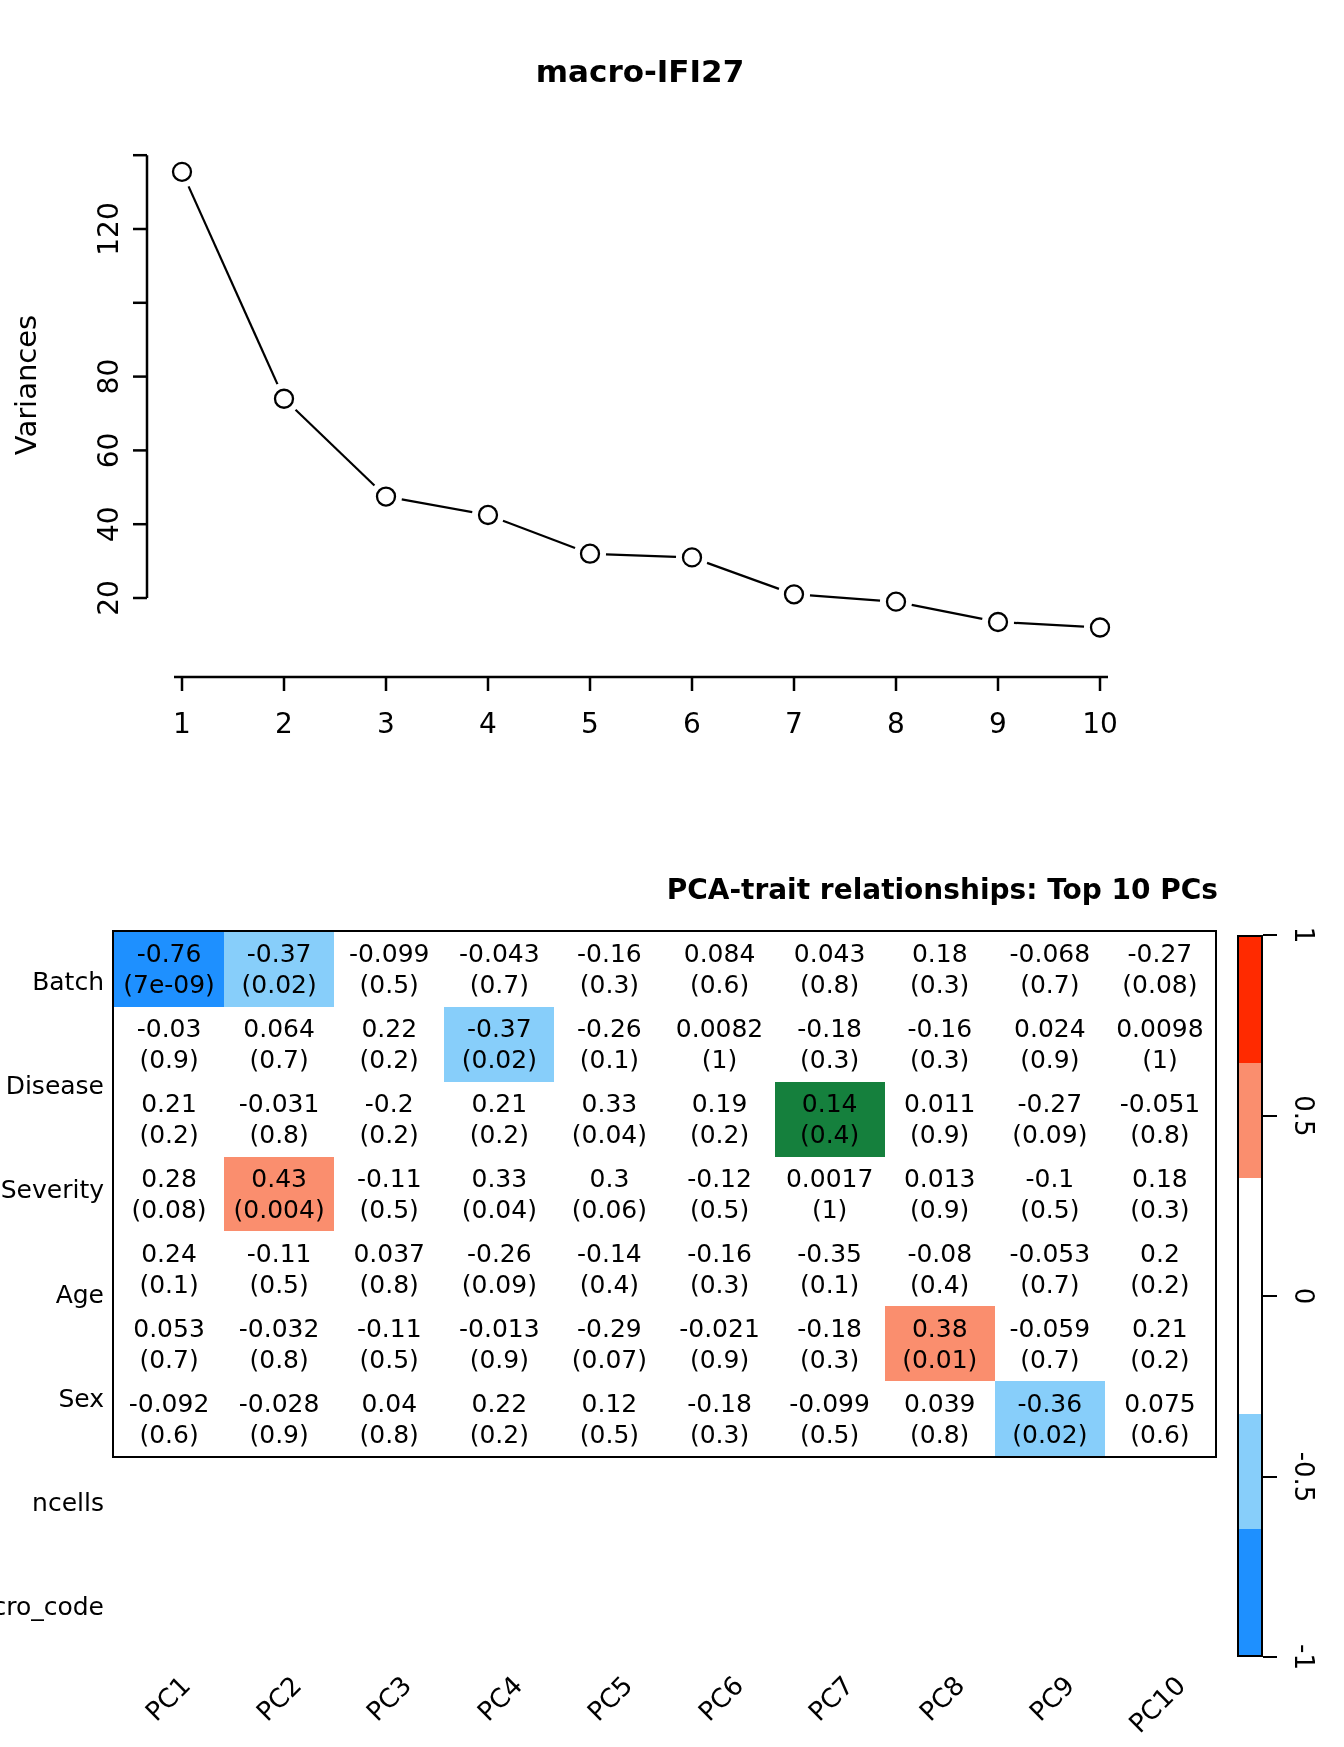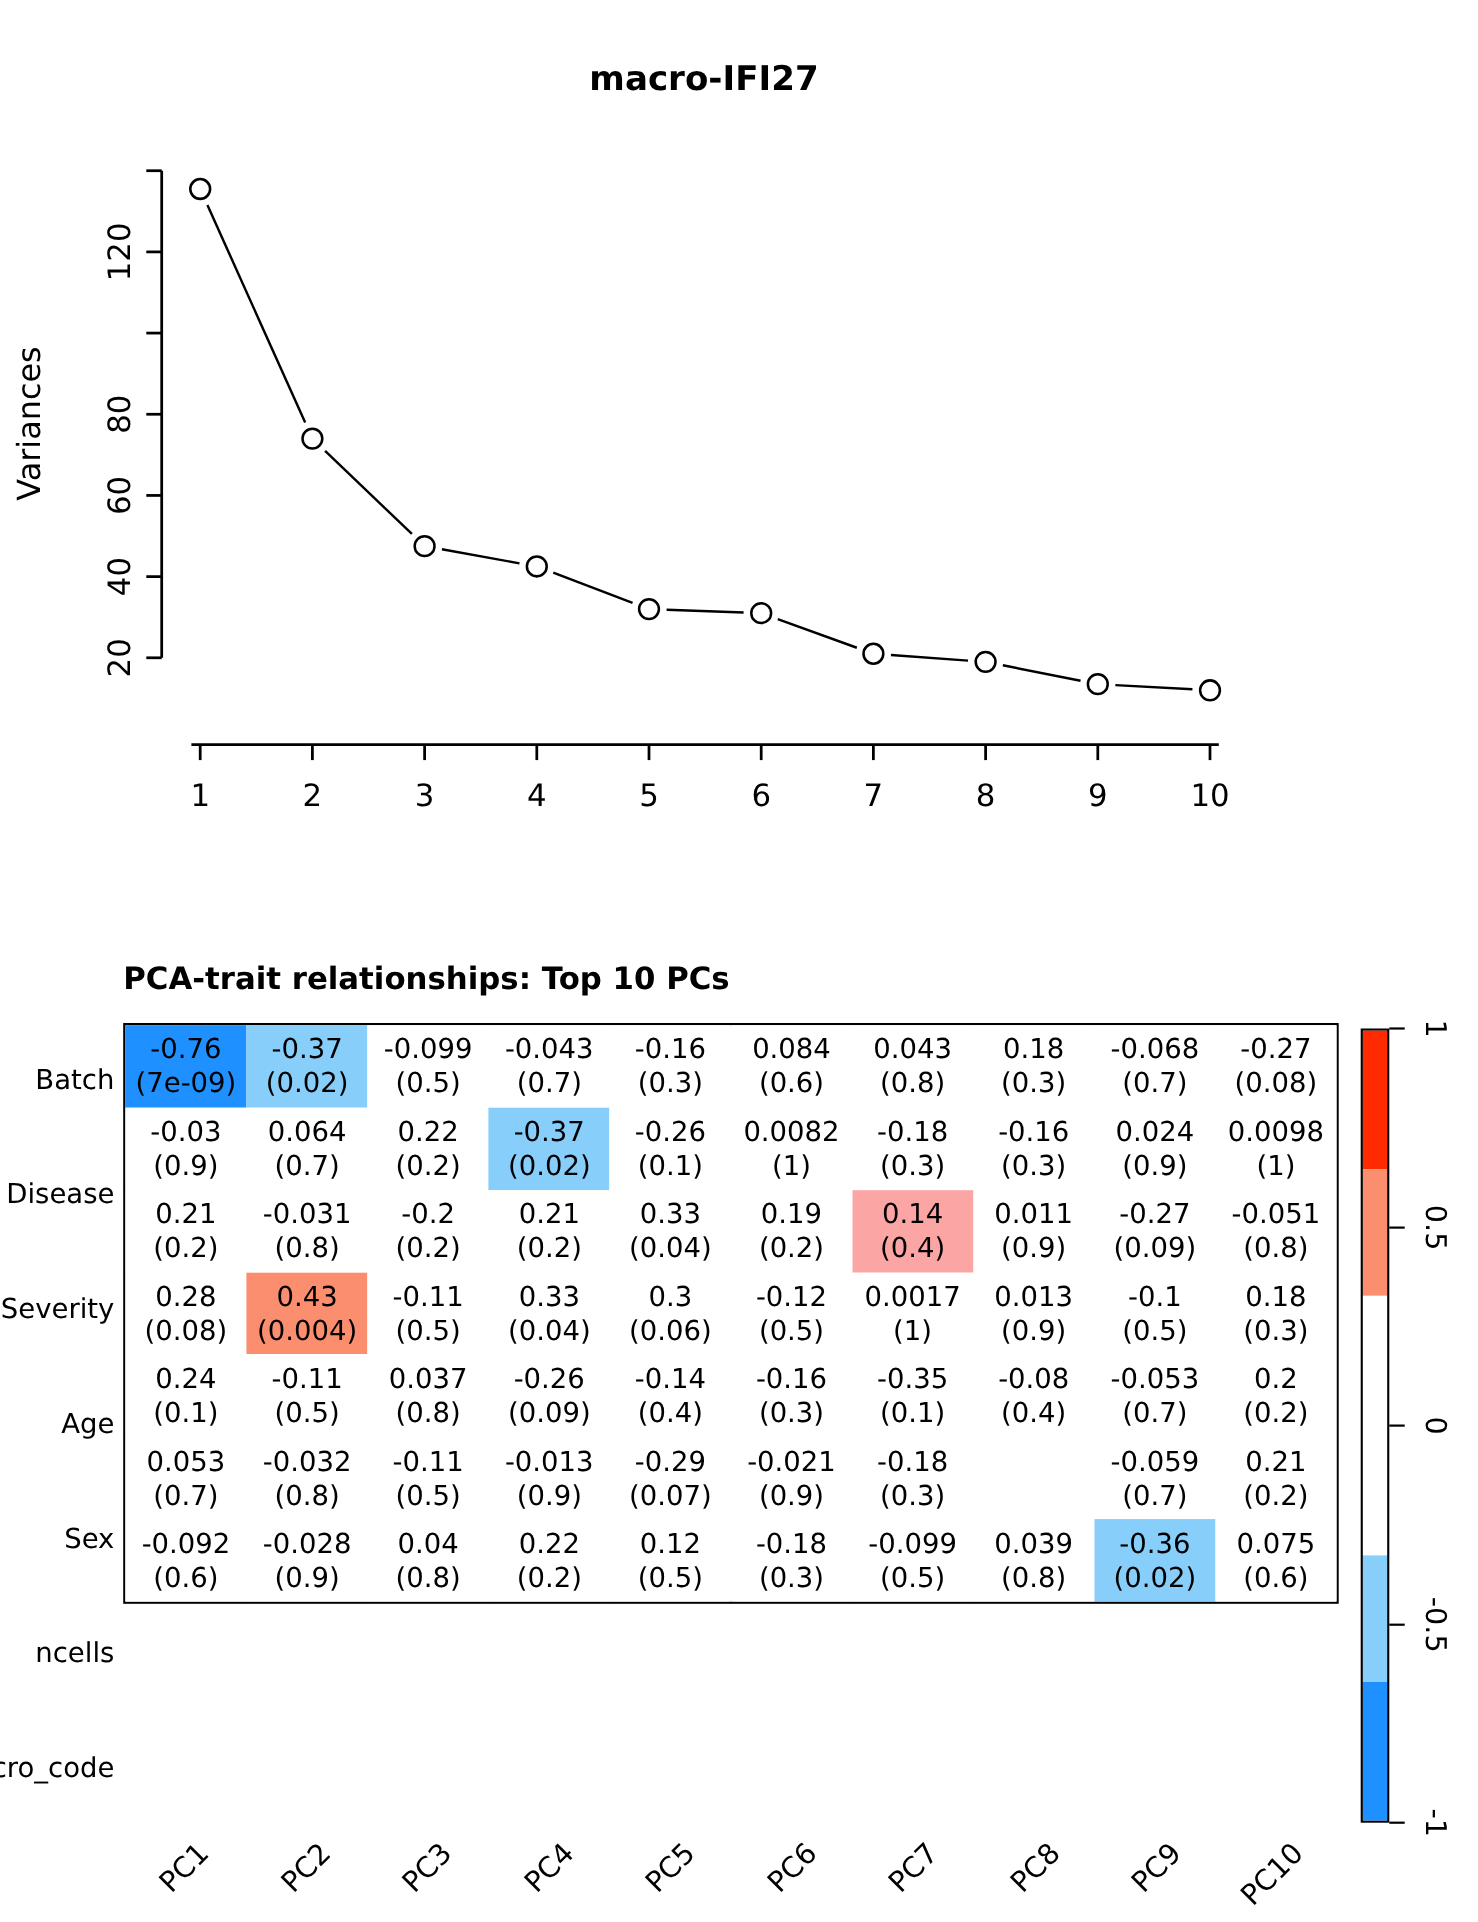--- a/index.html
+++ b/index.html
@@ -4,21 +4,21 @@
 <style>
   html,body { margin:0; padding:0; background:#ffffff; }
   .page {
     position:relative; width:1344px; height:1747px; background:#ffffff;
     font-family:"DejaVu Sans", sans-serif; color:#000; overflow:hidden;
   }
   svg text { font-family:"DejaVu Sans", sans-serif; fill:#000; }
   #scree-svg { position:absolute; left:0; top:0; }
   .hm-title {
     position:absolute; left:112px; top:872px; width:1106px; height:36px;
-    text-align:left; font-size:28px; font-weight:bold; line-height:36px;
+    text-align:right; font-size:28px; font-weight:bold; line-height:36px;
   }
   .hm-box {
     position:absolute; left:112px; top:930px; width:1105px; height:528px;
     border:2px solid #000; box-sizing:border-box;
   }
   .hm-cells { position:absolute; left:0; top:0; right:0; bottom:0; }
   .hm-cell {
     position:absolute; display:flex; flex-direction:column;
     align-items:center; justify-content:center; text-align:center;
     font-size:25px; line-height:31px; white-space:nowrap;
@@ -211,21 +211,21 @@
           <div>(0.2)</div>
         </div>
         <div class="hm-cell" style="left: 40%; top: 28.5714%; width: 10%; height: 14.2857%; background: rgb(255, 255, 255);">
           <div>0.33</div>
           <div>(0.04)</div>
         </div>
         <div class="hm-cell" style="left: 50%; top: 28.5714%; width: 10%; height: 14.2857%; background: rgb(255, 255, 255);">
           <div>0.19</div>
           <div>(0.2)</div>
         </div>
-        <div class="hm-cell" style="left: 60%; top: 28.5714%; width: 10%; height: 14.2857%; background: #fca5a5;">
+        <div class="hm-cell" style="left: 60%; top: 28.5714%; width: 10%; height: 14.2857%; background: #15803d;">
           <div>0.14</div>
           <div>(0.4)</div>
         </div>
         <div class="hm-cell" style="left: 70%; top: 28.5714%; width: 10%; height: 14.2857%; background: rgb(255, 255, 255);">
           <div>0.011</div>
           <div>(0.9)</div>
         </div>
         <div class="hm-cell" style="left: 80%; top: 28.5714%; width: 10%; height: 14.2857%; background: rgb(255, 255, 255);">
           <div>-0.27</div>
           <div>(0.09)</div>
@@ -334,20 +334,24 @@
           <div>-0.29</div>
           <div>(0.07)</div>
         </div>
         <div class="hm-cell" style="left: 50%; top: 71.4286%; width: 10%; height: 14.2857%; background: rgb(255, 255, 255);">
           <div>-0.021</div>
           <div>(0.9)</div>
         </div>
         <div class="hm-cell" style="left: 60%; top: 71.4286%; width: 10%; height: 14.2857%; background: rgb(255, 255, 255);">
           <div>-0.18</div>
           <div>(0.3)</div>
+        </div>
+        <div class="hm-cell" style="left: 70%; top: 71.4286%; width: 10%; height: 14.2857%; background: rgb(250, 142, 110);">
+          <div>0.38</div>
+          <div>(0.01)</div>
         </div>
         <div class="hm-cell" style="left: 80%; top: 71.4286%; width: 10%; height: 14.2857%; background: rgb(255, 255, 255);">
           <div>-0.059</div>
           <div>(0.7)</div>
         </div>
         <div class="hm-cell" style="left: 90%; top: 71.4286%; width: 10%; height: 14.2857%; background: rgb(255, 255, 255);">
           <div>0.21</div>
           <div>(0.2)</div>
         </div>
         <div class="hm-cell" style="left: 0%; top: 85.7143%; width: 10%; height: 14.2857%; background: rgb(255, 255, 255);">

